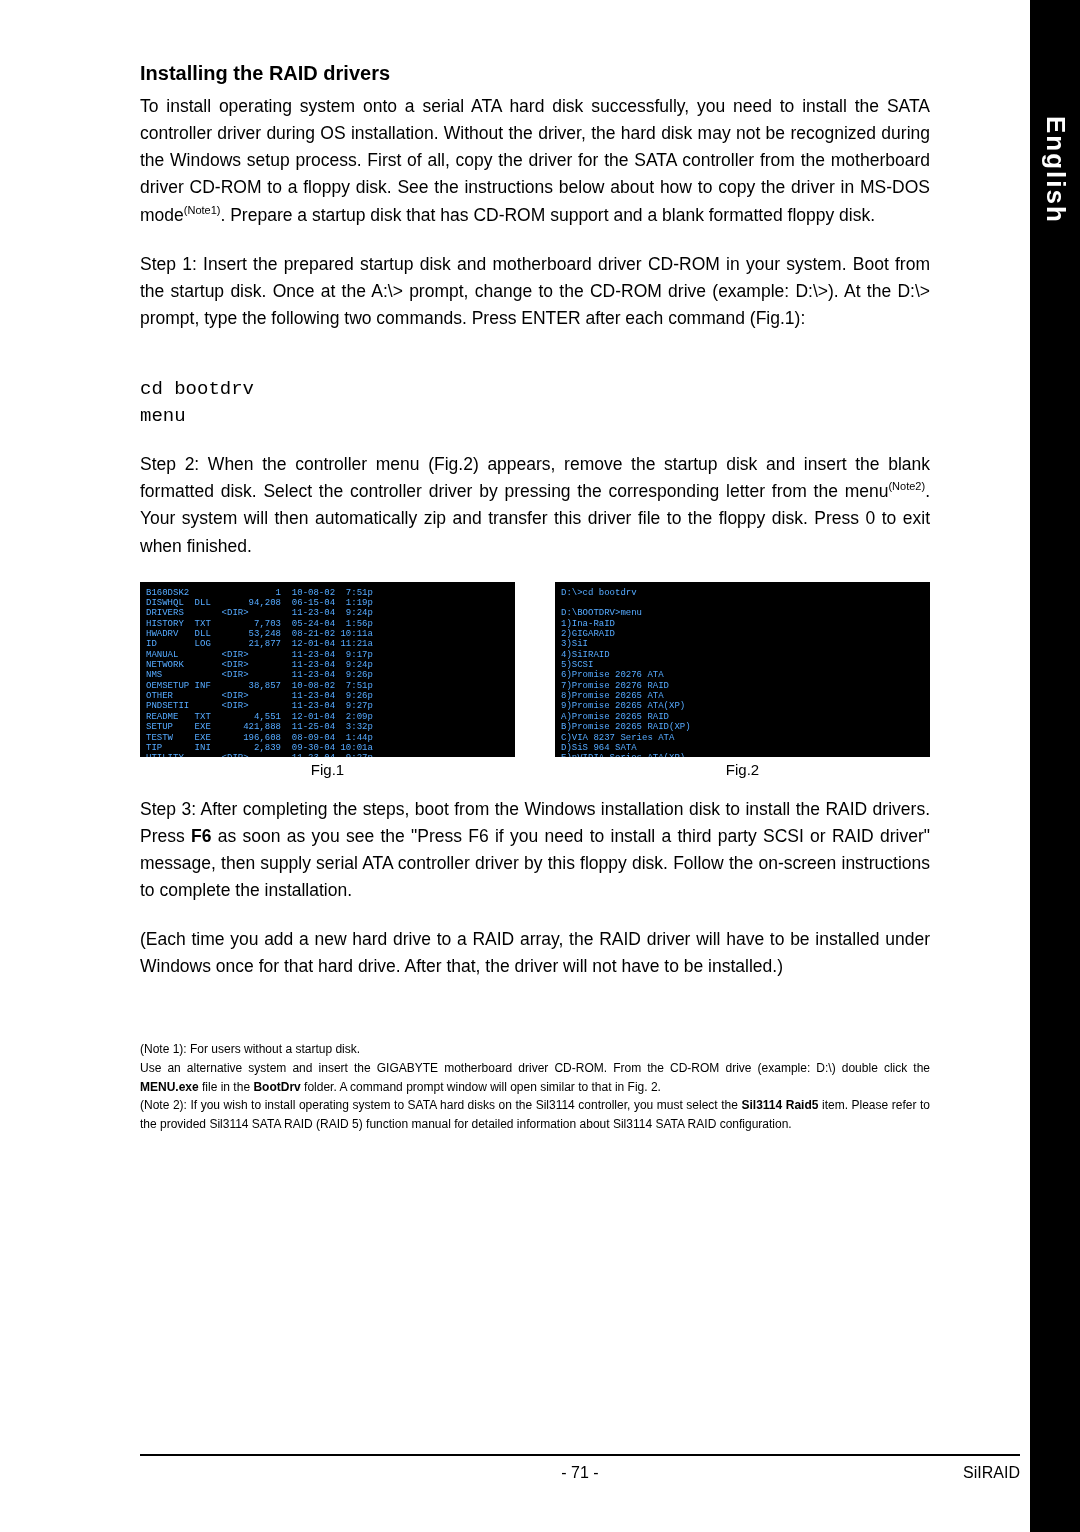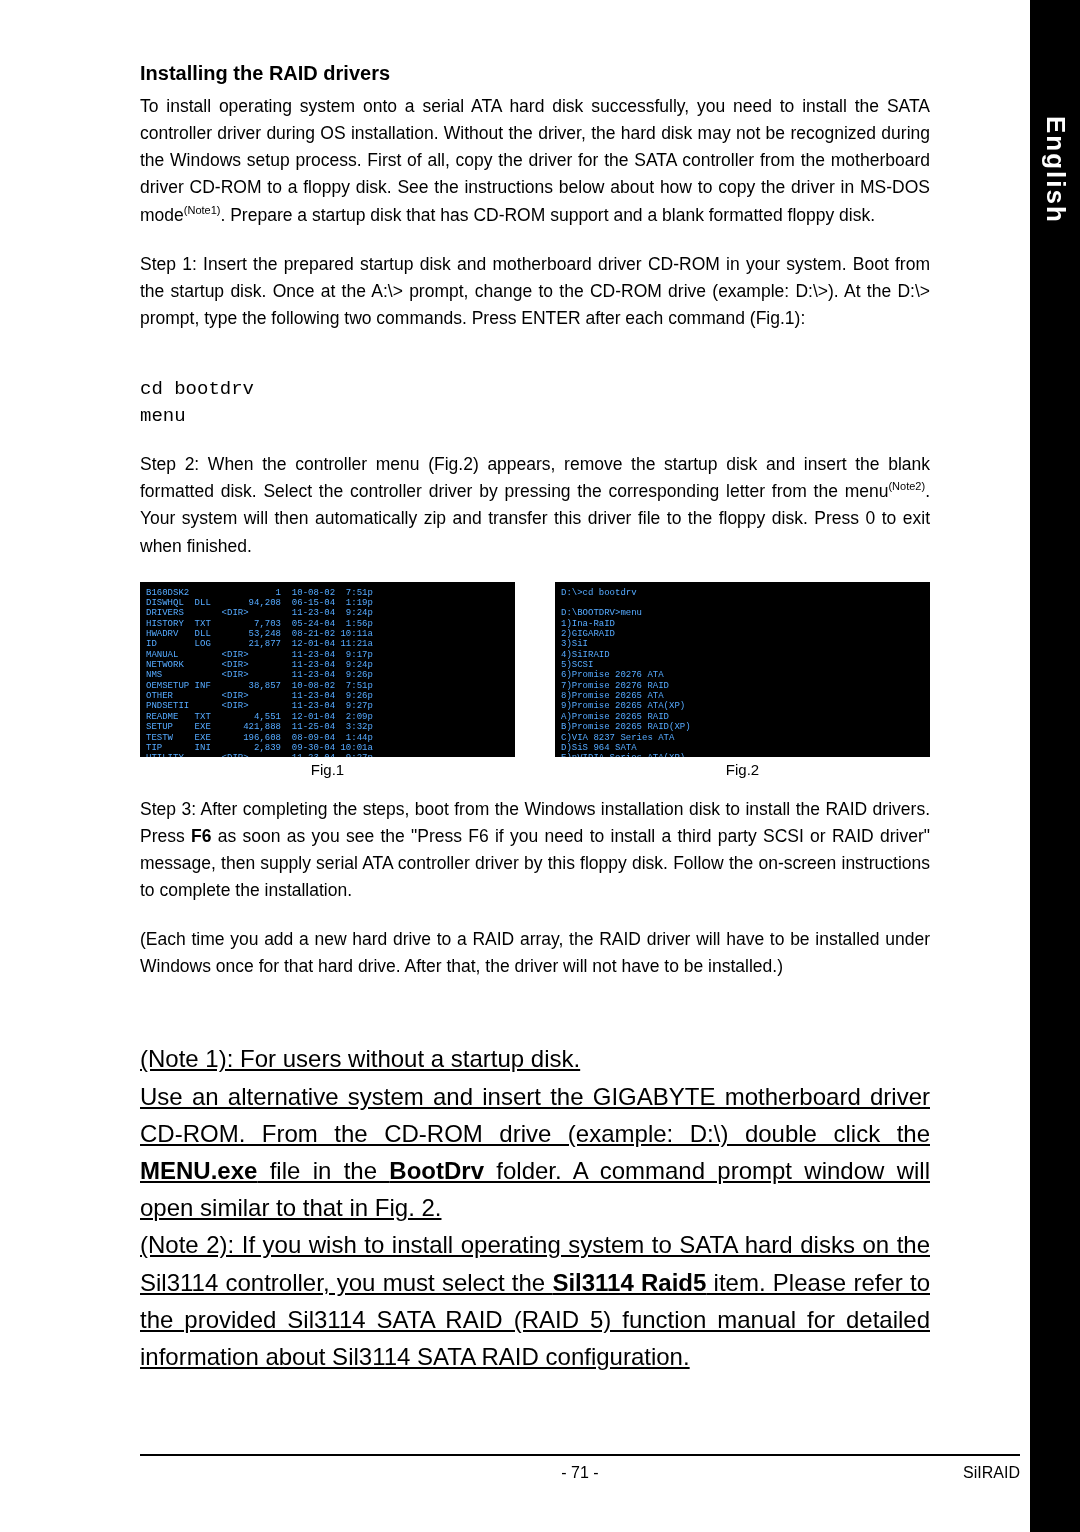--- a/index.html
+++ b/index.html
@@ -92,24 +92,23 @@
     }
     .note-icon svg { width: 38px; height: 30px; }
     .note-icon-label {
       font-size: 9px;
       font-weight: bold;
       border-top: 1px solid #000;
       margin-top: 2px;
       padding-top: 1px;
     }
     .note-text {
-      font-size: 24px;
+      font-size: 12px;
       line-height: 1.55;
       text-align: justify;
-      text-decoration: underline;
     }
     .footer {
       position: absolute;
       bottom: 50px;
       left: 140px;
       width: 880px;
       border-top: 2px solid #000;
       padding-top: 8px;
       display: flex;
       justify-content: space-between;

